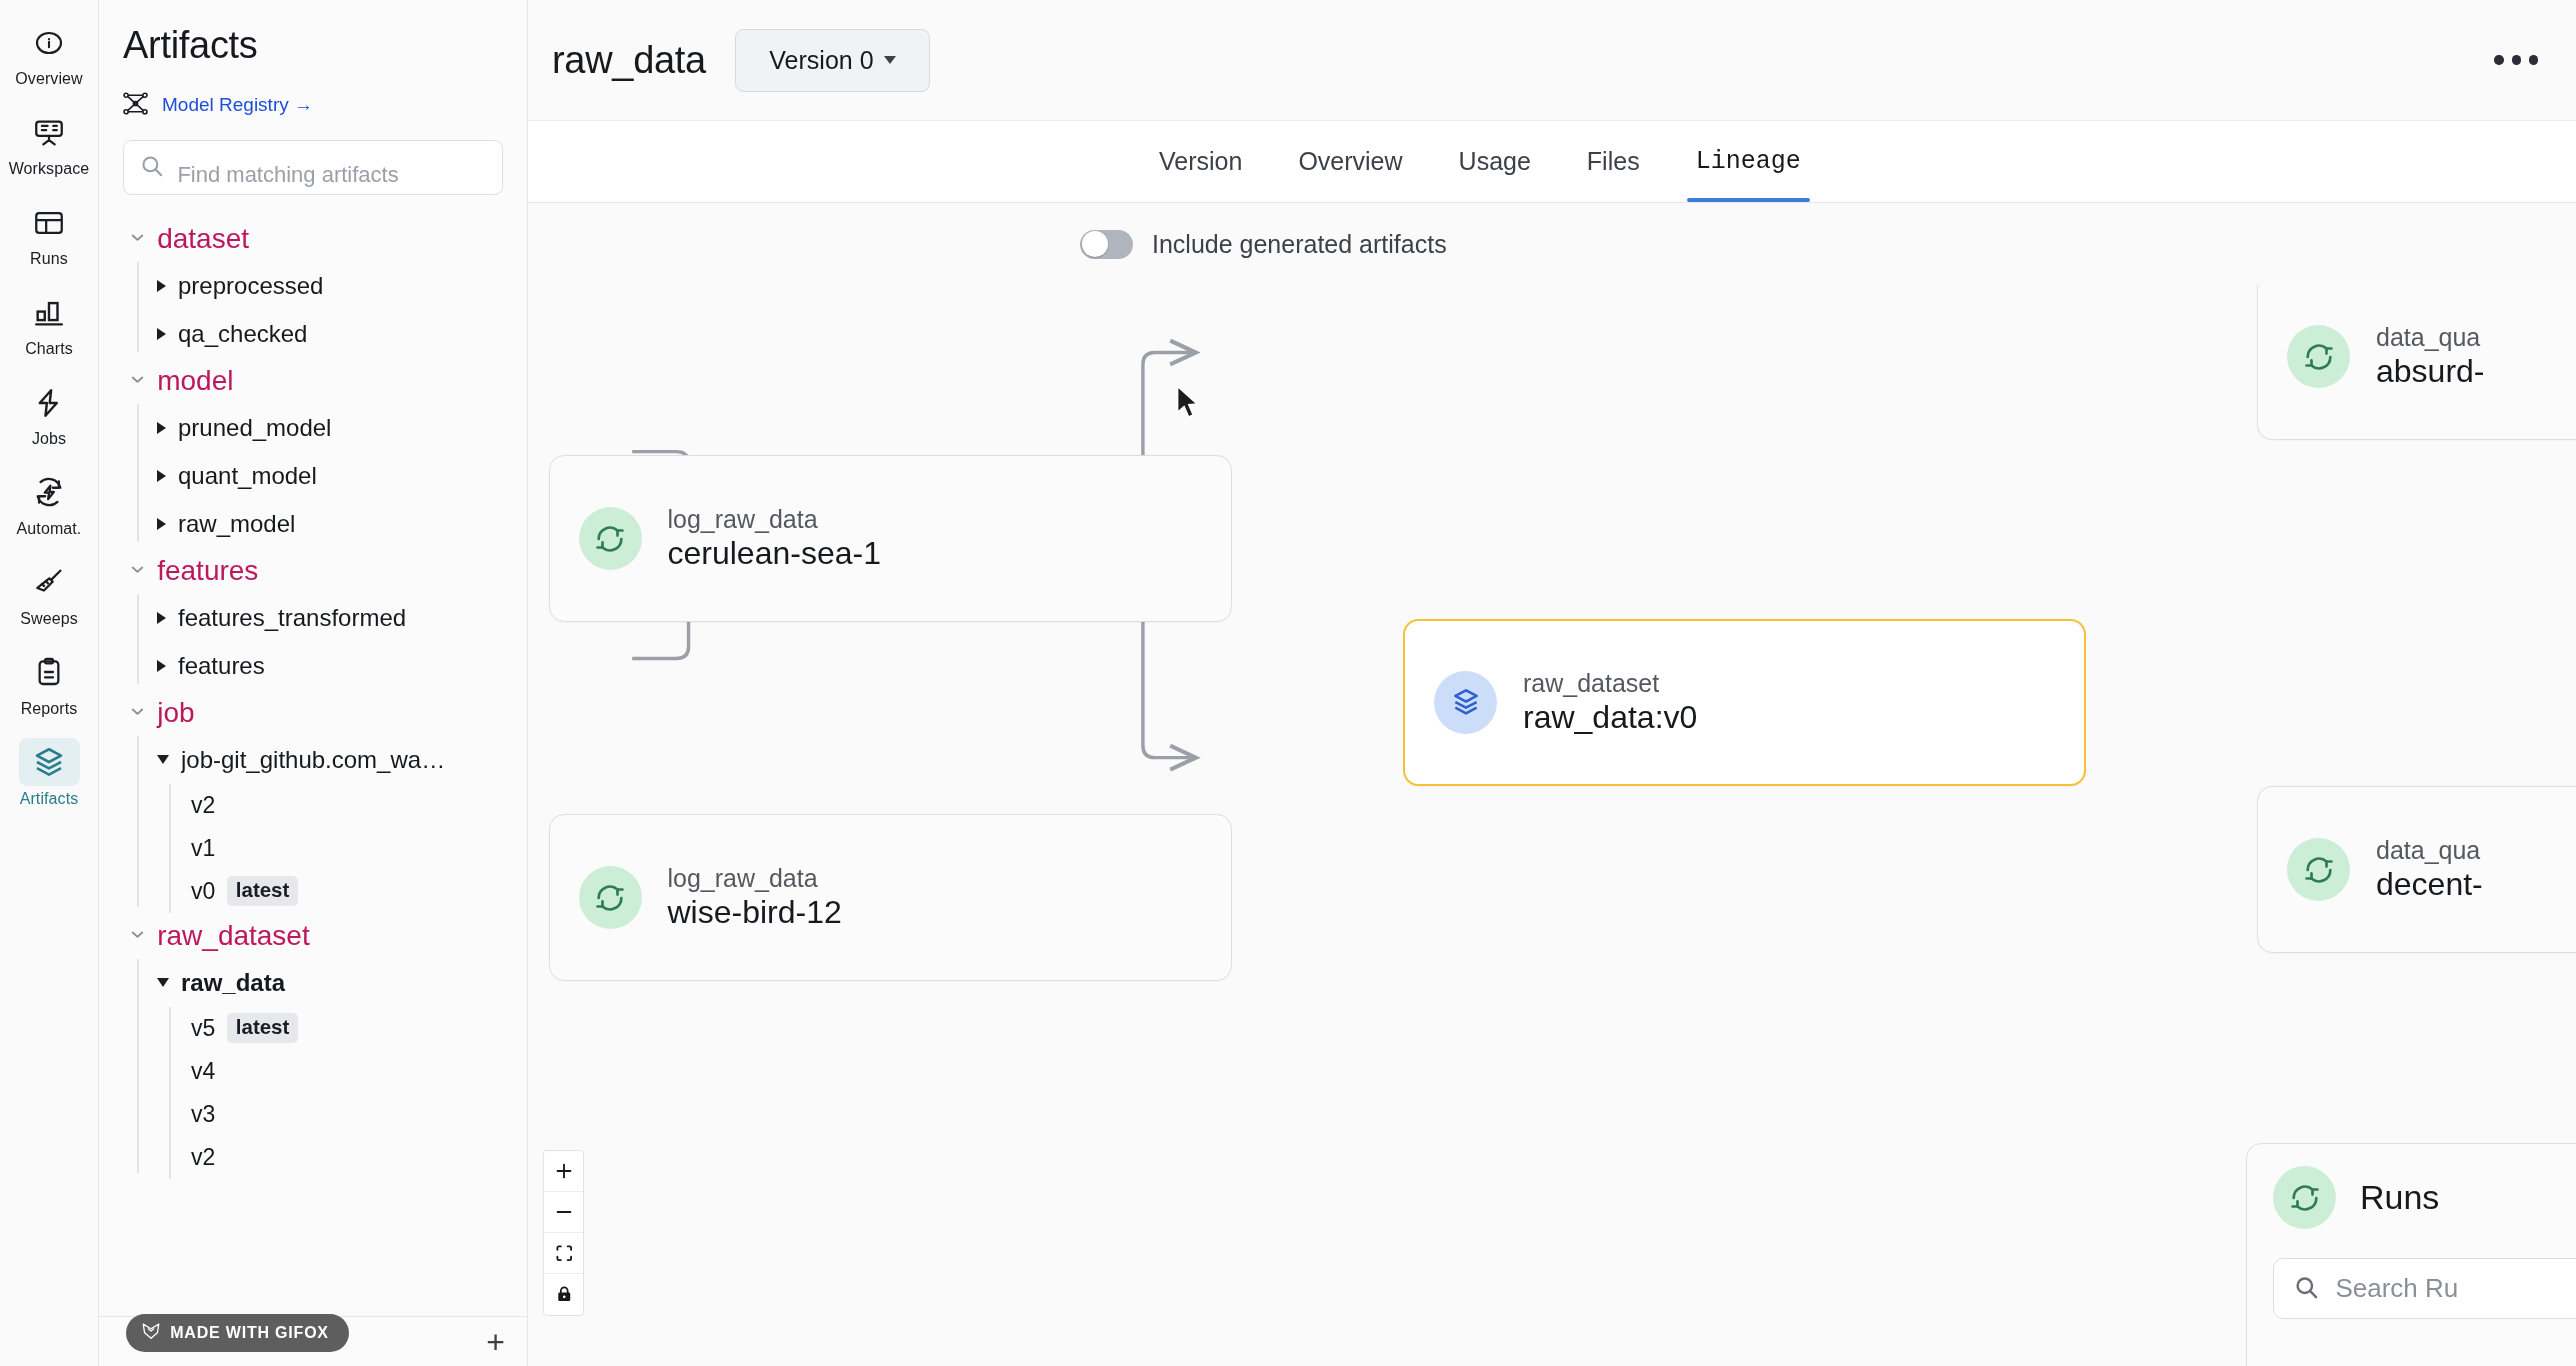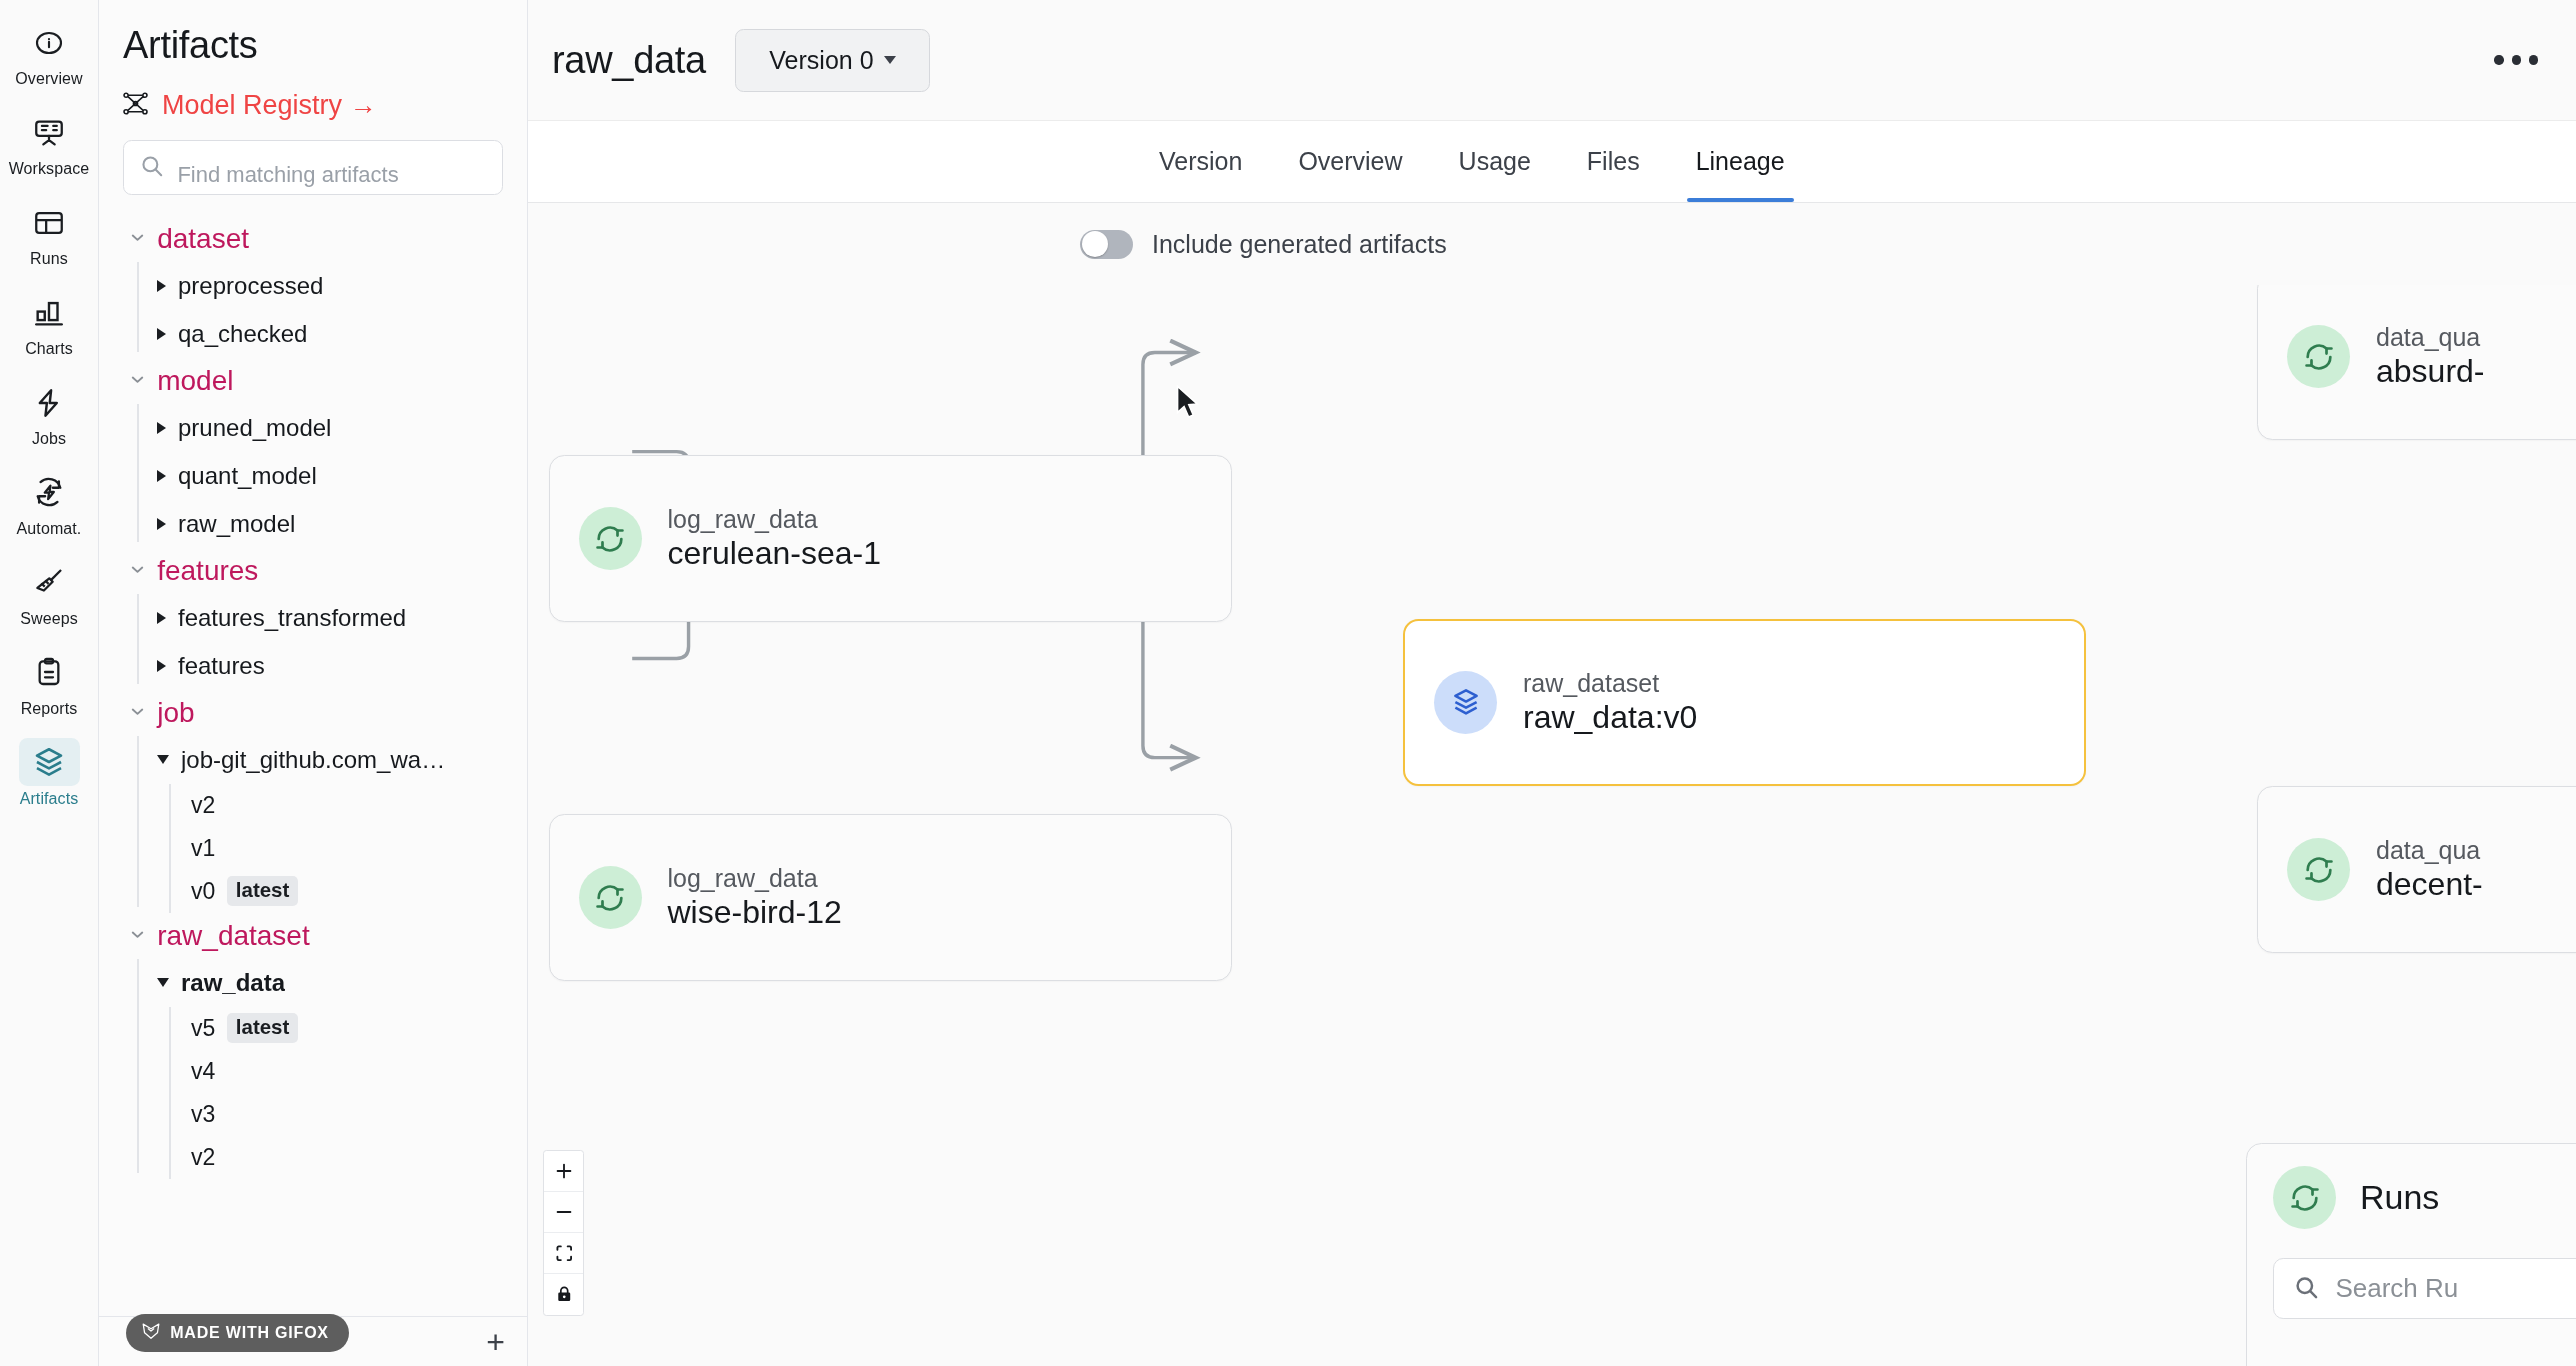--- a/index.html
+++ b/index.html
@@ -48,21 +48,21 @@
     display: flex; flex-direction: column;
   }
   .panel-title {
     font-size: 38px; color: #16191d; font-weight: 400;
     padding: 24px 0 0 24px; letter-spacing: -0.3px;
   }
   .registry-row {
     display: flex; align-items: center; gap: 12px;
     padding: 22px 0 0 22px; cursor: pointer;
   }
-  .registry-text { font-size: 27px; color: #ef4444; white-space: nowrap; }
+  .registry-text { font-size: 19px; color: #1d4ed8; white-space: nowrap; }
   .search-wrap { padding: 19px 24px 0 24px; }
   .search-box {
     height: 55px; border: 0.9px solid #dcdee3; border-radius: 8.5px;
     background: #fff; display: flex; align-items: center; gap: 12px;
     padding: 0 15.4px;
   }
   .search-box input {
     border: none; outline: none; background: transparent;
     font-size: 22px; color: #5b616b; font-family: "Liberation Sans", sans-serif;
     width: 100%;
@@ -147,21 +147,21 @@
 
   .tabs {
     height: 82px; border-bottom: 0.9px solid #e6e7e9; display: flex;
     align-items: stretch; padding-left: 603px; gap: 0; flex: none;
     background: #fff;
   }
   .tab {
     display: flex; align-items: center; padding: 0 28px;
     font-size: 25px; color: #3c4149; cursor: pointer; position: relative;
   }
-  .tab.active { color: #16191d; }
+  .tab.active { color: #16191d; font-family: Liberation Mono, monospace; }
   .tab.active::after {
     content: ""; position: absolute; left: 19px; right: 19px; bottom: 0;
     height: 4.3px; background: #3b7dd8; border-radius: 2.6px;
   }
 
   .toggle-row {
     height: 82px; display: flex; align-items: center; gap: 19px;
     padding-left: 552px; flex: none; background: #fafafa;
   }
   .switch {

